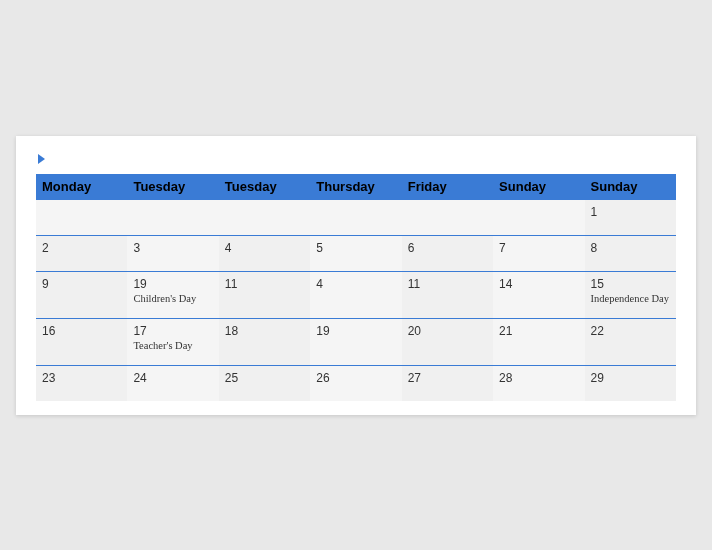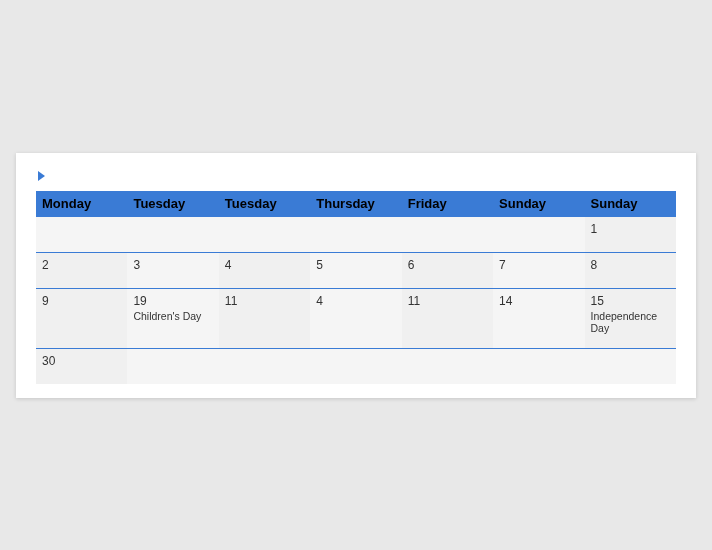--- a/index.html
+++ b/index.html
@@ -98,20 +98,21 @@
       font-size: 12px;
       font-weight: normal;
       display: block;
       margin-bottom: 2px;
     }
     .event-label {
       font-size: 10.5px;
       color: #333;
       display: block;
       margin-top: 1px;
+      font-family: Liberation Serif, serif;
     }
   </style>
 </head>
 <body>
 
 <div class="calendar-container">
   <div class="header">
     <div class="logo">
       <span class="logo-general"></span>
       <span class="logo-blue">
@@ -189,24 +190,60 @@
           <td>
             <span class="day-number">14</span>
           </td>
           <td>
             <span class="day-number">15</span>
             <span class="event-label">Independence Day</span>
           </td>
         </tr>
         <tr>
           <td>
-            <span class="day-number">30</span>
-          </td>
-          <td class="empty"></td>
-          <td class="empty"></td>
-          <td class="empty"></td>
-          <td class="empty"></td>
-          <td class="empty"></td>
-          <td class="empty"></td>
+            <span class="day-number">16</span>
+          </td>
+          <td>
+            <span class="day-number">17</span>
+            <span class="event-label">Teacher's Day</span>
+          </td>
+          <td>
+            <span class="day-number">18</span>
+          </td>
+          <td>
+            <span class="day-number">19</span>
+          </td>
+          <td>
+            <span class="day-number">20</span>
+          </td>
+          <td>
+            <span class="day-number">21</span>
+          </td>
+          <td>
+            <span class="day-number">22</span>
+          </td>
+        </tr>
+        <tr>
+          <td>
+            <span class="day-number">23</span>
+          </td>
+          <td>
+            <span class="day-number">24</span>
+          </td>
+          <td>
+            <span class="day-number">25</span>
+          </td>
+          <td>
+            <span class="day-number">26</span>
+          </td>
+          <td>
+            <span class="day-number">27</span>
+          </td>
+          <td>
+            <span class="day-number">28</span>
+          </td>
+          <td>
+            <span class="day-number">29</span>
+          </td>
         </tr>
       </tbody>
   </table>
 </div>
 
 </body></html>

